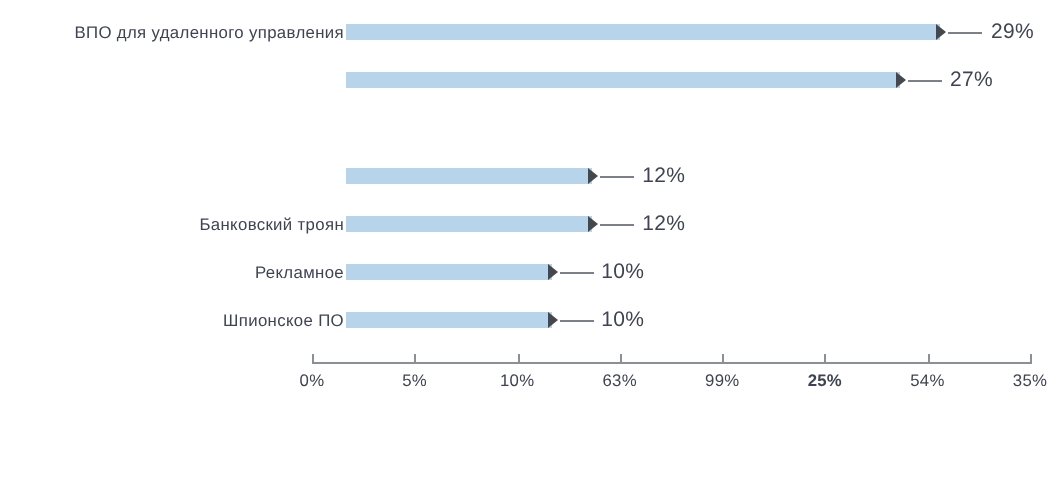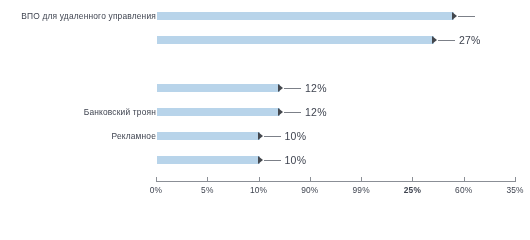--- a/index.html
+++ b/index.html
@@ -17,21 +17,21 @@
   #chart-root {
     position: relative;
     width: 530px;
     height: 200px;
     background: #ffffff;
   }
 
   
   .rows-layer {
     position: absolute;
-    left: 0;
+    left: 16px;
     top: 0;
     width: 476px;
     height: 175px;
   }
 
   .bar-row {
     position: absolute;
     left: 0;
     width: 530px;
     height: 24px;
@@ -140,20 +140,21 @@
 
 <div id="chart-root">
 
   <div class="rows-layer">
       <div class="bar-row" style="top: 4px;">
         <div class="cat-label">ВПО для удаленного управления</div>
         <div class="bar-track" style="width: 359px;">
           <div class="bar-fill" style="width: 297.457px; background: rgb(184, 212, 234);"></div>
           <div class="bar-marker" style="left: 295.457px; border-left-color: rgb(68, 71, 77);"></div>
           <div class="bar-leader" style="left: 301.457px; background: rgb(124, 128, 136);"></div>
+          <div class="bar-value" style="left: 322.457px; color: rgb(63, 68, 80);">29%</div>
         </div>
       </div>
       <div class="bar-row" style="top: 28px;">
         <div class="bar-track" style="width: 359px;">
           <div class="bar-fill" style="width: 276.943px; background: rgb(184, 212, 234);"></div>
           <div class="bar-marker" style="left: 274.943px; border-left-color: rgb(68, 71, 77);"></div>
           <div class="bar-leader" style="left: 280.943px; background: rgb(124, 128, 136);"></div>
           <div class="bar-value" style="left: 301.943px; color: rgb(63, 68, 80);">27%</div>
         </div>
       </div>
@@ -179,42 +180,43 @@
       <div class="bar-row" style="top: 124px;">
         <div class="cat-label">Рекламное</div>
         <div class="bar-track" style="width: 359px;">
           <div class="bar-fill" style="width: 102.571px; background: rgb(184, 212, 234);"></div>
           <div class="bar-marker" style="left: 100.571px; border-left-color: rgb(68, 71, 77);"></div>
           <div class="bar-leader" style="left: 106.571px; background: rgb(124, 128, 136);"></div>
           <div class="bar-value" style="left: 127.571px; color: rgb(63, 68, 80);">10%</div>
         </div>
       </div>
       <div class="bar-row" style="top: 148px;">
+        <div class="cat-label">Шпионское ПО</div>
         <div class="bar-track" style="width: 359px;">
           <div class="bar-fill" style="width: 102.571px; background: rgb(184, 212, 234);"></div>
           <div class="bar-marker" style="left: 100.571px; border-left-color: rgb(68, 71, 77);"></div>
           <div class="bar-leader" style="left: 106.571px; background: rgb(124, 128, 136);"></div>
           <div class="bar-value" style="left: 127.571px; color: rgb(63, 68, 80);">10%</div>
         </div>
       </div>
     </div>
 
   <div class="axis-layer">
     <div class="axis-line"></div>
   <div class="axis-tick" style="left: 156px; background: rgb(139, 143, 150);"></div>
       <div class="axis-tick-label" style="left: 156px; color: rgb(63, 68, 80);">0%</div>
       <div class="axis-tick" style="left: 207.286px; background: rgb(139, 143, 150);"></div>
       <div class="axis-tick-label" style="left: 207.286px; color: rgb(63, 68, 80);">5%</div>
       <div class="axis-tick" style="left: 258.571px; background: rgb(139, 143, 150);"></div>
       <div class="axis-tick-label" style="left: 258.571px; color: rgb(63, 68, 80);">10%</div>
       <div class="axis-tick" style="left: 309.857px; background: rgb(139, 143, 150);"></div>
-      <div class="axis-tick-label" style="left: 309.857px; color: rgb(63, 68, 80);">90%</div>
+      <div class="axis-tick-label" style="left: 309.857px; color: rgb(63, 68, 80);">63%</div>
       <div class="axis-tick" style="left: 361.143px; background: rgb(139, 143, 150);"></div>
       <div class="axis-tick-label" style="left: 361.143px; color: rgb(63, 68, 80);">99%</div>
       <div class="axis-tick" style="left: 412.429px; background: rgb(139, 143, 150);"></div>
       <div class="axis-tick-label" style="left: 412.429px; color: rgb(63, 68, 80); font-weight: bold;">25%</div>
       <div class="axis-tick" style="left: 463.714px; background: rgb(139, 143, 150);"></div>
-      <div class="axis-tick-label" style="left: 463.714px; color: rgb(63, 68, 80);">60%</div>
+      <div class="axis-tick-label" style="left: 463.714px; color: rgb(63, 68, 80);">54%</div>
       <div class="axis-tick" style="left: 515px; background: rgb(139, 143, 150);"></div>
       <div class="axis-tick-label" style="left: 515px; color: rgb(63, 68, 80);">35%</div>
     </div>
 
 </div>
 
 </body></html>

